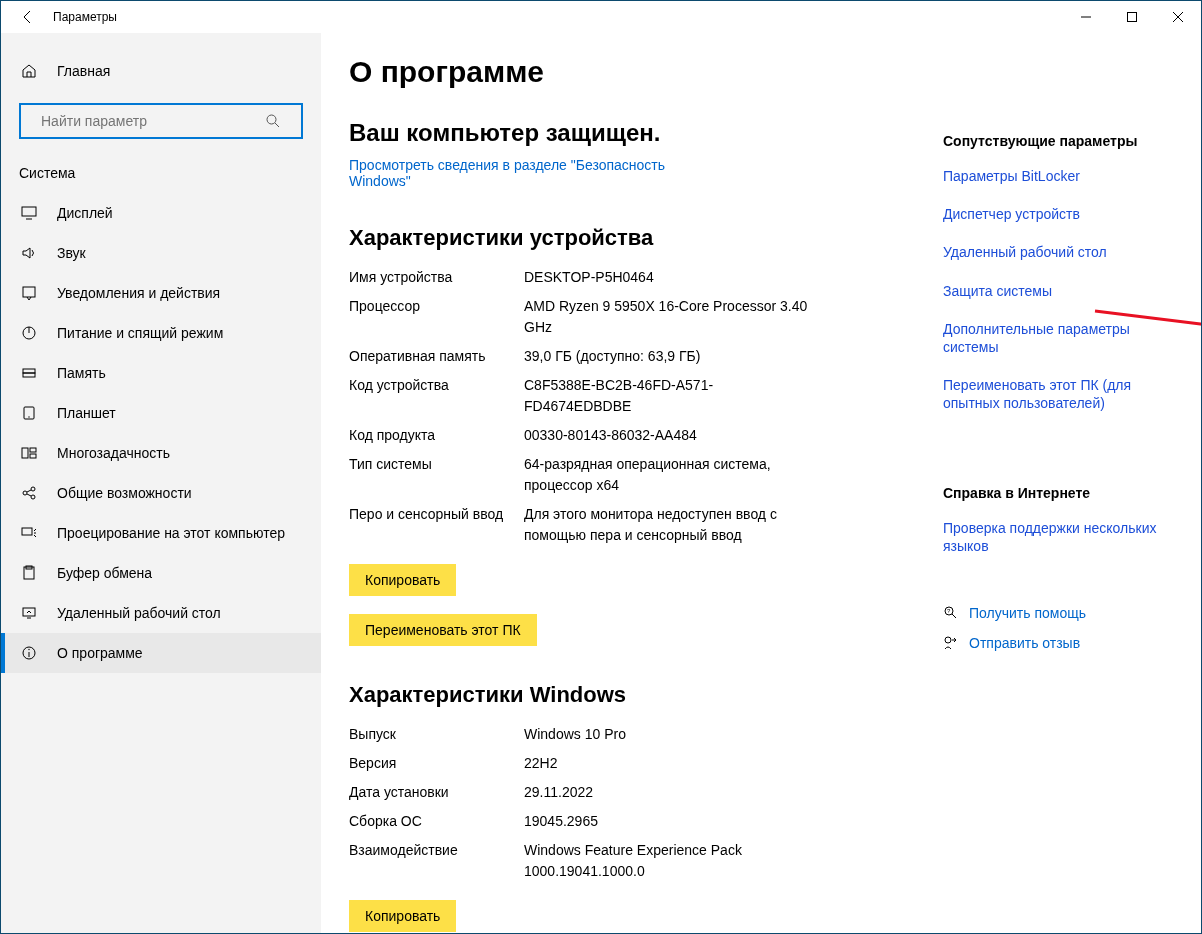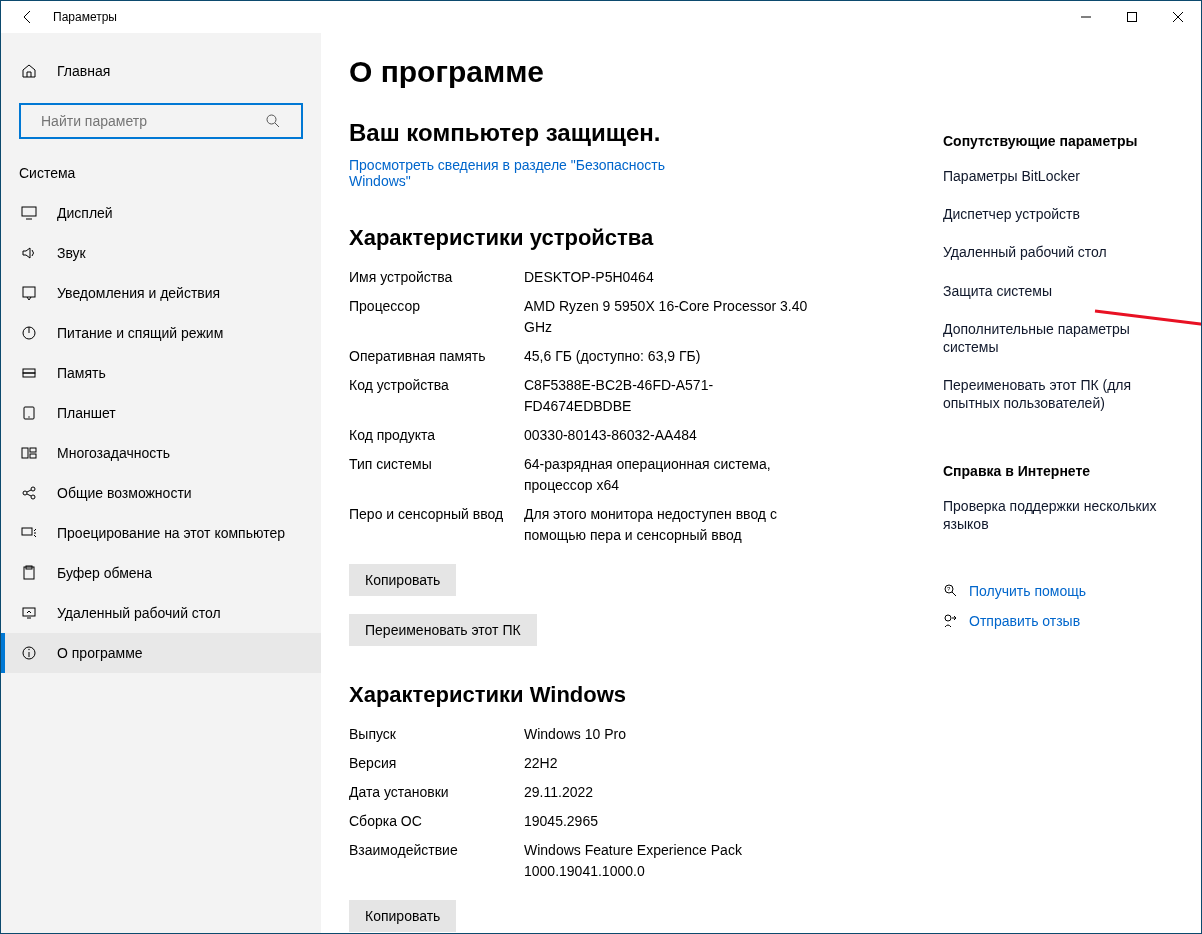--- a/index.html
+++ b/index.html
@@ -22,25 +22,25 @@
 .navitem.active{background:#e8e8e8}
 .navitem.active::before{content:"";position:absolute;left:0;top:0;bottom:0;width:4px;background:#0078d4}
 .main{flex:1;padding:22px 28px 28px 28px;overflow-y:auto;position:relative}
 h1{font-size:30px;font-weight:600;margin-bottom:30px}
 .sub{font-size:24px;font-weight:600;margin:4px 0 8px 0}
 .link{color:#0066cc;cursor:pointer;text-decoration:none}
 .section-title{font-size:22px;font-weight:600;margin:36px 0 16px 0}
 .row{display:flex;margin-bottom:8px;line-height:1.5}
 .row .k{width:175px;flex-shrink:0}
 .row .v{max-width:290px}
-.btn{background:#e5e5e5;border:none;padding:8px 16px;font-size:14px;cursor:pointer;margin-top:10px;margin-right:10px}
+.btn{background:#fde047;border:none;padding:8px 16px;font-size:14px;cursor:pointer;margin-top:10px;margin-right:10px}
 .rightpanel{position:absolute;right:28px;top:100px;width:230px}
 .rp-title{font-weight:600;margin-bottom:18px}
-.rp-link{display:block;color:#0f172a;margin-bottom:20px;cursor:pointer;line-height:1.3}
-.rp-sec{margin-top:50px}
+.rp-link{display:block;color:#1d4ed8;margin-bottom:20px;cursor:pointer;line-height:1.3}
+.rp-sec{margin-top:72px}
 .help-row{display:flex;align-items:center;margin-bottom:14px}
 .help-row .hicon{width:26px;font-size:15px}
 .arrow{position:absolute;left:770px;top:270px;pointer-events:none}
 svg{display:block}
 </style>
 </head>
 <body>
 
 <div class="window">
   <div class="titlebar">
@@ -216,21 +216,21 @@
       <div class="row">
           <div class="k">Имя устройства</div>
           <div class="v">DESKTOP-P5H0464</div>
         </div>
       <div class="row">
           <div class="k">Процессор</div>
           <div class="v">AMD Ryzen 9 5950X 16-Core Processor 3.40 GHz</div>
         </div>
       <div class="row">
           <div class="k">Оперативная память</div>
-          <div class="v">45,6 ГБ (доступно: 63,9 ГБ)</div>
+          <div class="v">39,0 ГБ (доступно: 63,9 ГБ)</div>
         </div>
       <div class="row">
           <div class="k">Код устройства</div>
           <div class="v">C8F5388E-BC2B-46FD-A571-FD4674EDBDBE</div>
         </div>
       <div class="row">
           <div class="k">Код продукта</div>
           <div class="v">00330-80143-86032-AA484</div>
         </div>
       <div class="row">

